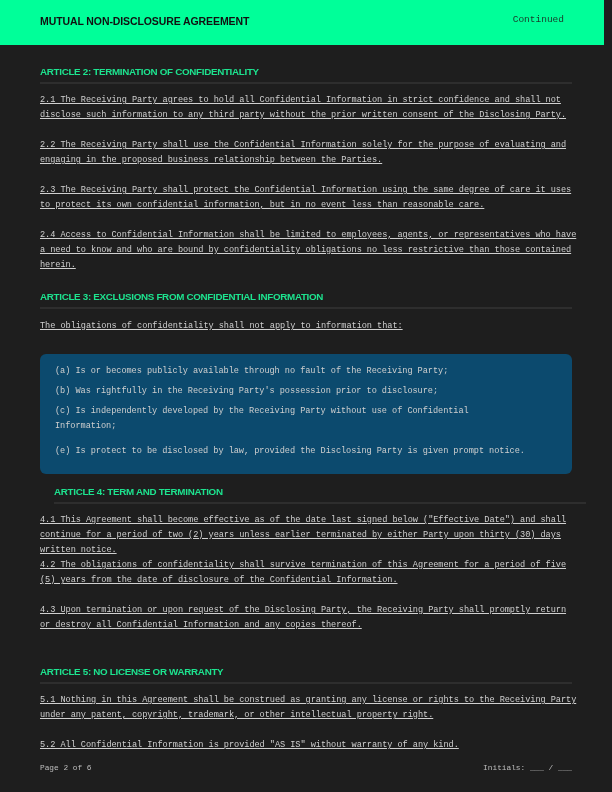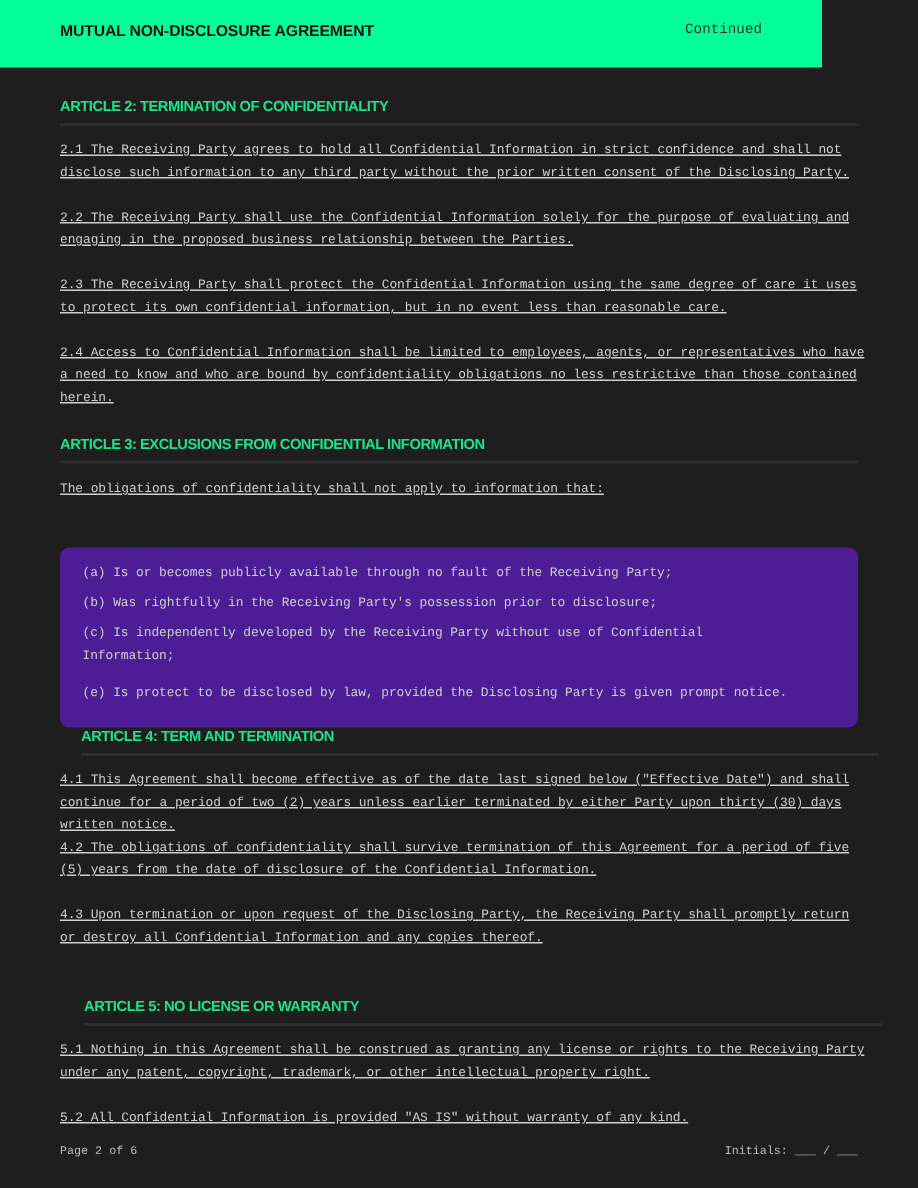--- a/index.html
+++ b/index.html
@@ -10,21 +10,21 @@
       width: 612px;
       height: 792px;
       background: #1e1e1e;
       position: relative;
       overflow: hidden;
       font-family: "DejaVu Sans Mono", monospace;
     }
     .header {
       position: absolute;
       left: 0; top: 0;
-      width: 548px;
+      width: 604px;
       height: 45px;
       background: #00ff99;
     }
     .header-title {
       position: absolute;
       left: 40px;
       top: 15px;
       font-family: "Liberation Sans", sans-serif;
       font-weight: bold;
       font-size: 10.5px;
@@ -59,24 +59,24 @@
       font-size: 8.6px;
       line-height: 15px;
       color: #d0d0d0;
       white-space: normal;
       letter-spacing: -0.05px;
       text-decoration: underline;
     }
     .exclusion-box {
       position: absolute;
       left: 40px;
-      top: 365px;
+      top: 354px;
       width: 532px;
       height: 120px;
-      background: #4c1d95;
+      background: #0c4a6e;
       border-radius: 6px;
     }
     .ex-item {
       position: absolute;
       left: 15px;
       width: 510px;
       font-family: "Liberation Mono", monospace;
       font-size: 8.6px;
       line-height: 15px;
       color: #cfcfcf;
@@ -121,18 +121,18 @@
   <div class="ex-item" style="top:50px; width:450px;">(c) Is independently developed by the Receiving Party without use of Confidential Information;</div>
   <div class="ex-item" style="top:30px;">(b) Was rightfully in the Receiving Party's possession prior to disclosure;</div>
   <div class="ex-item" style="top:90px;">(e) Is protect to be disclosed by law, provided the Disclosing Party is given prompt notice.</div>
 </div>
 
 <div class="article-heading" style="top:486px;margin-left:14px;">ARTICLE 4: TERM AND TERMINATION</div>
 <div class="para" style="top:513px;">4.1 This Agreement shall become effective as of the date last signed below ("Effective Date") and shall continue for a period of two (2) years unless earlier terminated by either Party upon thirty (30) days written notice.</div>
 <div class="para" style="top:558px;">4.2 The obligations of confidentiality shall survive termination of this Agreement for a period of five (5) years from the date of disclosure of the Confidential Information.</div>
 <div class="para" style="top:603px;">4.3 Upon termination or upon request of the Disclosing Party, the Receiving Party shall promptly return or destroy all Confidential Information and any copies thereof.</div>
 
-<div class="article-heading" style="top:666px;margin-left:16px;">ARTICLE 5: NO LICENSE OR WARRANTY</div>
+<div class="article-heading" style="top:666px;">ARTICLE 5: NO LICENSE OR WARRANTY</div>
 <div class="para" style="top:693px;">5.1 Nothing in this Agreement shall be construed as granting any license or rights to the Receiving Party under any patent, copyright, trademark, or other intellectual property right.</div>
 <div class="para" style="top:738px;">5.2 All Confidential Information is provided "AS IS" without warranty of any kind.</div>
 
 <div class="footer-left">Page 2 of 6</div>
 <div class="footer-right">Initials: ___ / ___</div>
 
 </body></html>

